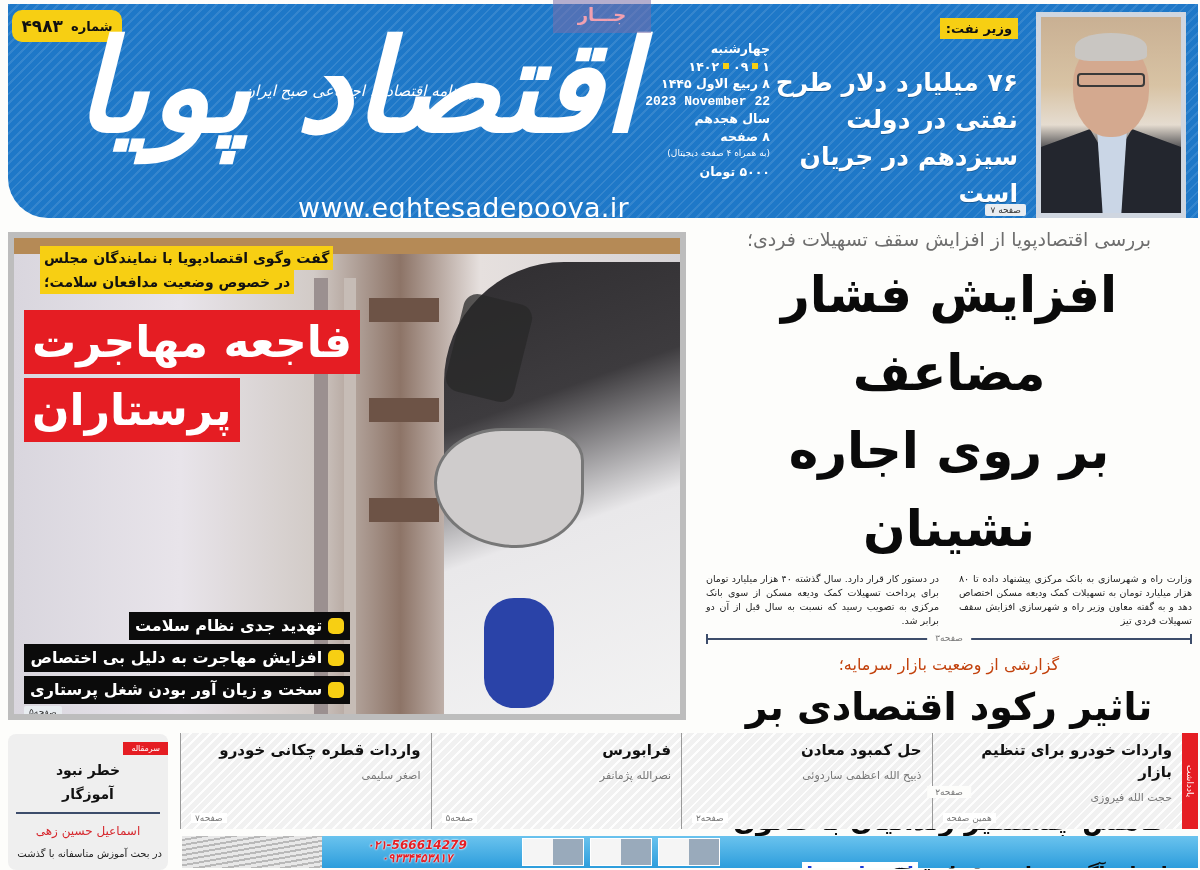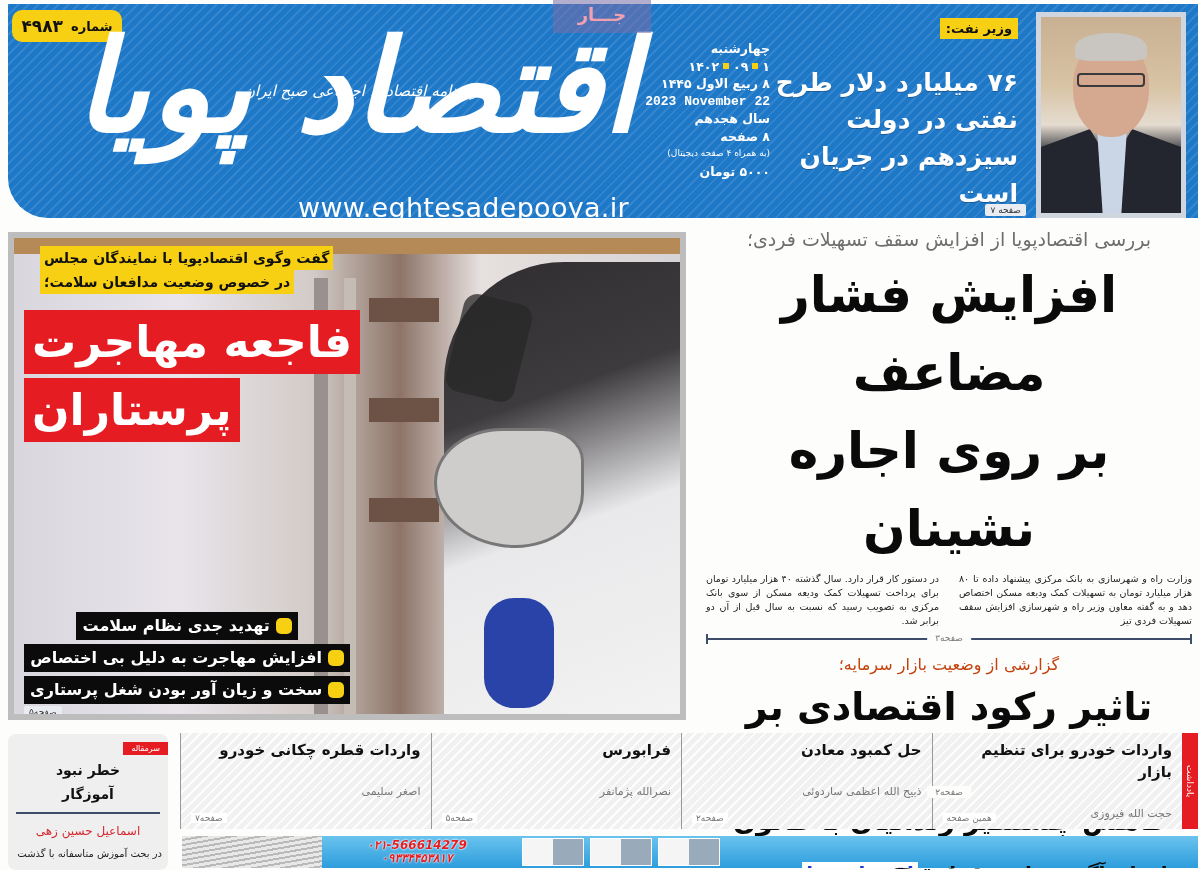--- a/index.html
+++ b/index.html
@@ -139,21 +139,21 @@
   .f-title {
     position: absolute; left: 10px; top: 72px;
     display: flex; flex-direction: column; align-items: flex-end; direction: rtl;
   }
   .f-title span {
     background: #e51d23; color: #fff; font-weight: bold; font-size: 44px; line-height: 64px;
     padding: 0 8px; margin-bottom: 4px; letter-spacing: -1px;
   }
   .f-bullets {
     position: absolute; left: 10px; top: 374px; direction: rtl;
-    display: flex; flex-direction: column; align-items: center; gap: 4px;
+    display: flex; flex-direction: column; align-items: flex-start; gap: 4px;
   }
   .f-bullet {
     background: #0b0b0b; color: #fff; font-size: 16px; font-weight: bold;
     padding: 2px 6px; line-height: 24px; display: flex; align-items: center; gap: 6px;
   }
   .f-bullet .dot { width: 16px; height: 16px; background: #f7cf13; border-radius: 5px; display: inline-block; }
   .f-page { position: absolute; left: 10px; top: 468px; }
 
   
   .right { position: absolute; left: 706px; top: 222px; width: 486px; direction: rtl; }
@@ -188,21 +188,21 @@
   }
   .note-label {
     width: 16px; height: 96px; background: #e51d23; color: #fff; font-size: 9px;
     writing-mode: vertical-rl; text-align: center; display: flex; align-items: center; justify-content: center;
   }
   .col-item {
     position: relative; flex: 1; padding: 6px 10px 0 10px;
     border-left: 1px solid #999;
   }
   .col-item .t { font-weight: bold; font-size: 15px; line-height: 22px; color: #111; }
-  .col-item .a { font-size: 11px; color: #777; margin-top: 24px; }
+  .col-item .a { font-size: 11px; color: #777; margin-top: 8px; }
   .col-item .p { position: absolute; left: 10px; bottom: 6px; font-size: 9px; color: #777; background: #fff; padding: 0 4px; }
 
   .sarmaghale {
     position: absolute; left: 8px; top: 734px; width: 160px; height: 136px;
     background: #efefef; border-radius: 8px; direction: rtl; text-align: center;
   }
   .sarmaghale .tag {
     position: absolute; right: 0; top: 8px; background: #e51d23; color: #fff; font-size: 8px; padding: 2px 8px;
   }
   .sarmaghale .t { margin-top: 24px; font-weight: bold; font-size: 14px; line-height: 24px; }

